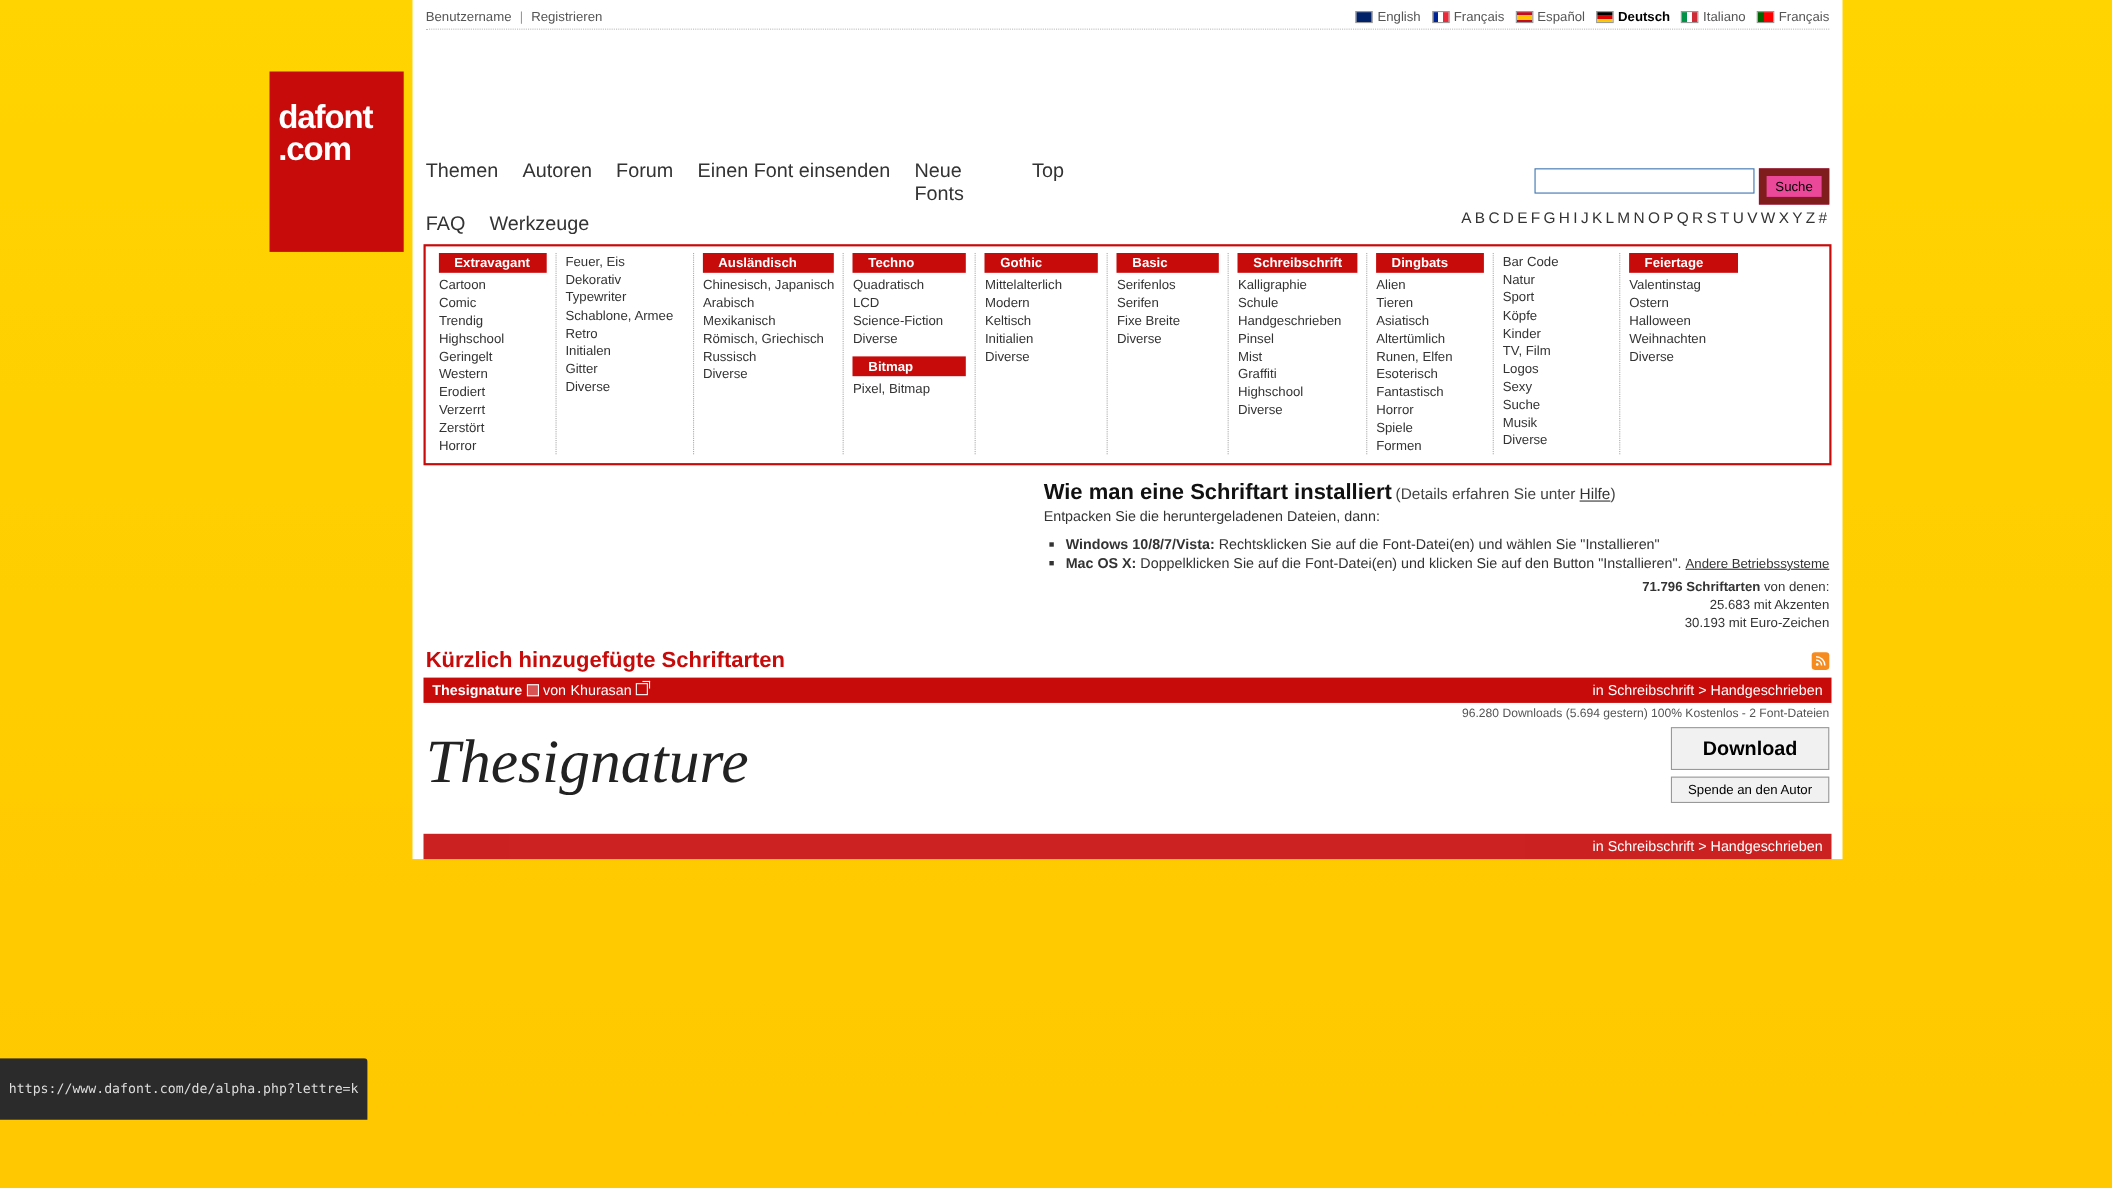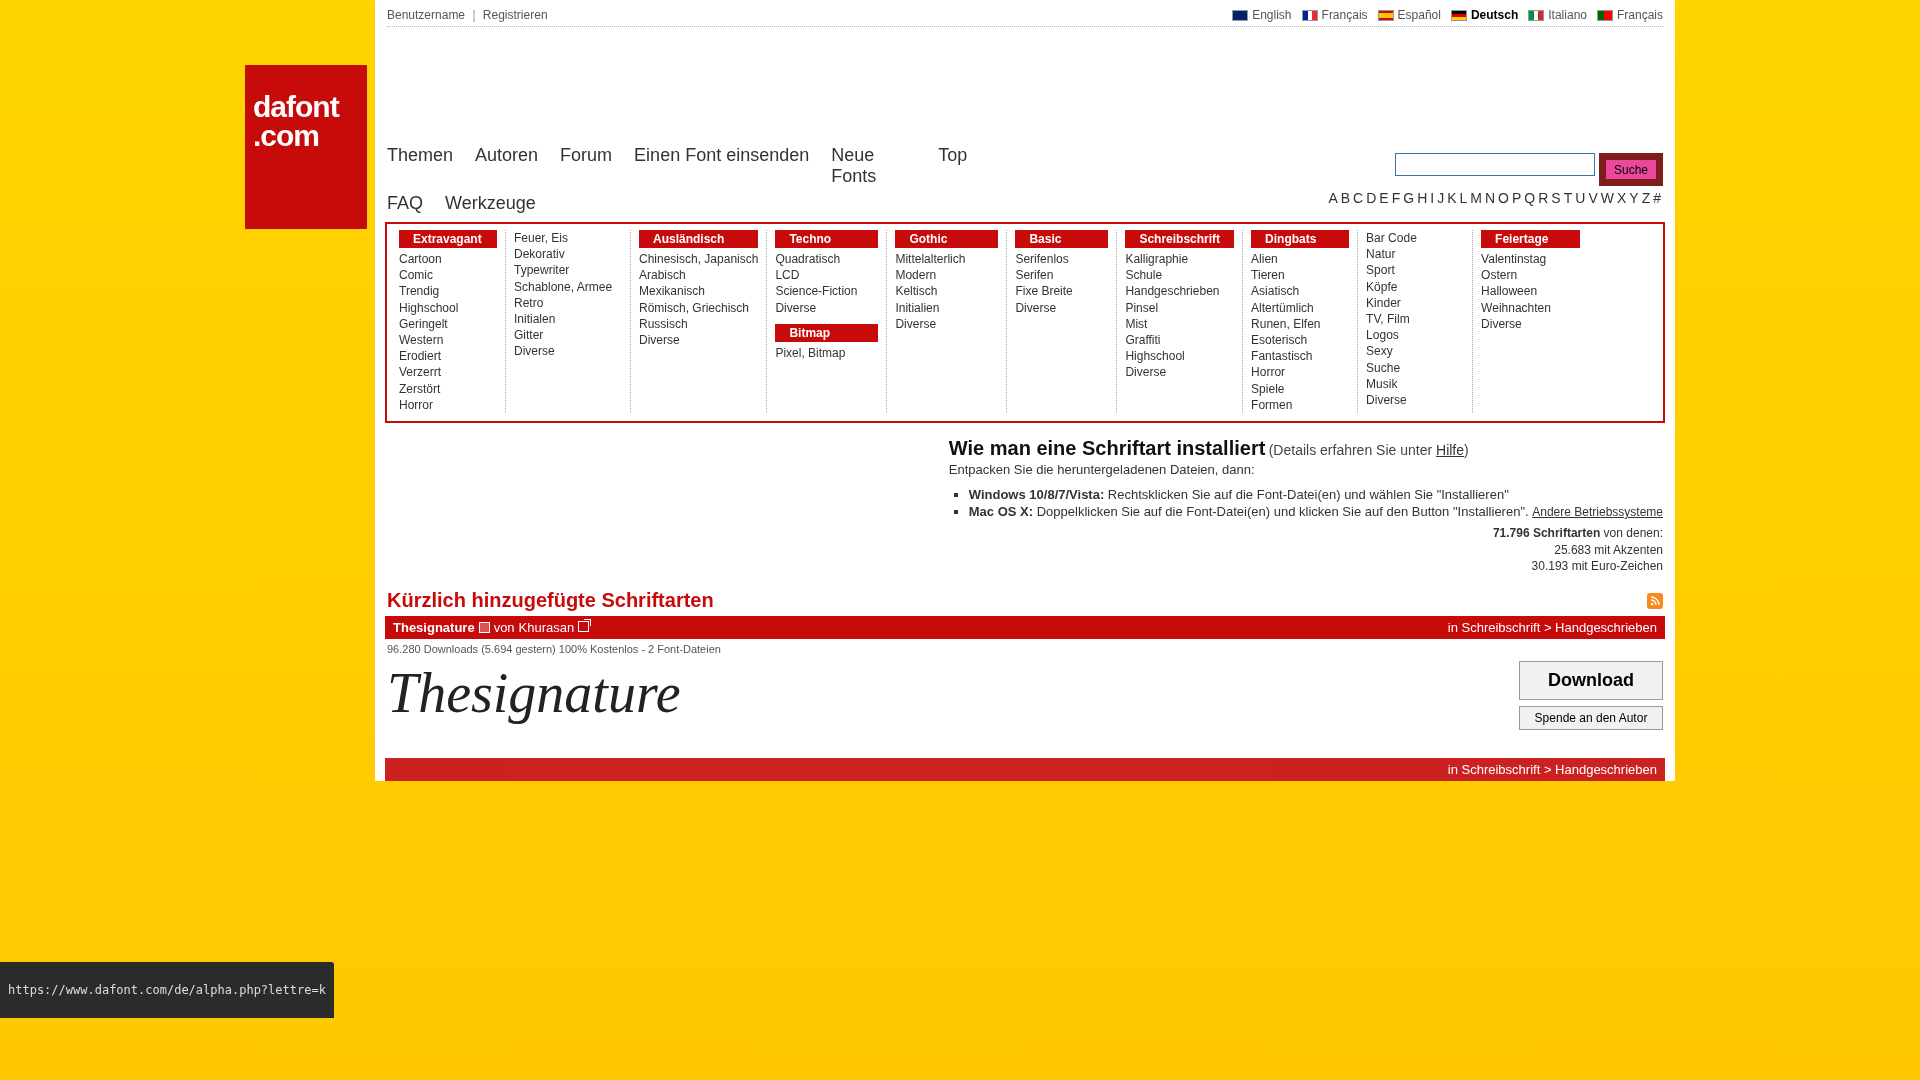--- a/index.html
+++ b/index.html
@@ -50,21 +50,21 @@
 .recenthdr { display: flex; justify-content: space-between; align-items: center; padding: 10px 12px 4px 12px; }
 .recenthdr h3 { font-size: 20px; font-weight: bold; color: #c70a0a; }
 .rss { width: 16px; height: 16px; background: #f68b1f; border-radius: 3px; display: flex; align-items: center; justify-content: center; color: #fff; font-size: 10px; }
 .fontbar { background: #c70a0a; color: #fff; padding: 4px 8px; margin: 0 10px; display: flex; justify-content: space-between; align-items: center; font-size: 13px; }
 .fontbar-left { display: flex; align-items: center; gap: 4px; }
 .fontbar a { color: #fff; text-decoration: none; }
 .fontbar .fname { font-weight: bold; }
 .ext-icon { display: inline-block; width: 11px; height: 11px; border: 1px solid #fff; position: relative; }
 .ext-icon::after { content: ''; position: absolute; top: -3px; right: -3px; width: 6px; height: 6px; border-top: 1px solid #fff; border-right: 1px solid #fff; }
 .sq { display: inline-block; width: 11px; height: 11px; background: rgba(255,255,255,0.3); border: 1px solid #fff; }
-.fontstats { text-align: left; padding: 4px 12px 0 12px; font-size: 11px; color: #555; }
+.fontstats { text-align: right; padding: 4px 12px 0 12px; font-size: 11px; color: #555; }
 .fontpreview { padding: 0 12px 8px 12px; display: flex; justify-content: space-between; align-items: flex-start; }
 .sigimg { font-family: 'Brush Script MT', cursive; font-size: 56px; font-style: italic; color: #222; padding: 6px 0 0 0; }
 .dlbtns { display: flex; flex-direction: column; gap: 6px; margin-top: 6px; }
 .dlbtns button { padding: 6px 20px; font-size: 16px; border: 1px solid #999; background: #f1f1f1; cursor: pointer; }
 .dlbtns button:first-child { font-weight: bold; font-size: 18px; padding: 8px 28px; }
 .dlbtns button:last-child { font-size: 12px; padding: 4px 10px; }
 .urlbar { position: fixed; bottom: 62px; left: 0; background: #2b2b2b; color: #ddd; font-family: monospace; font-size: 12px; padding: 21px 8px; border-radius: 0 3px 0 0; }
 </style>
 </head>
 <body>

